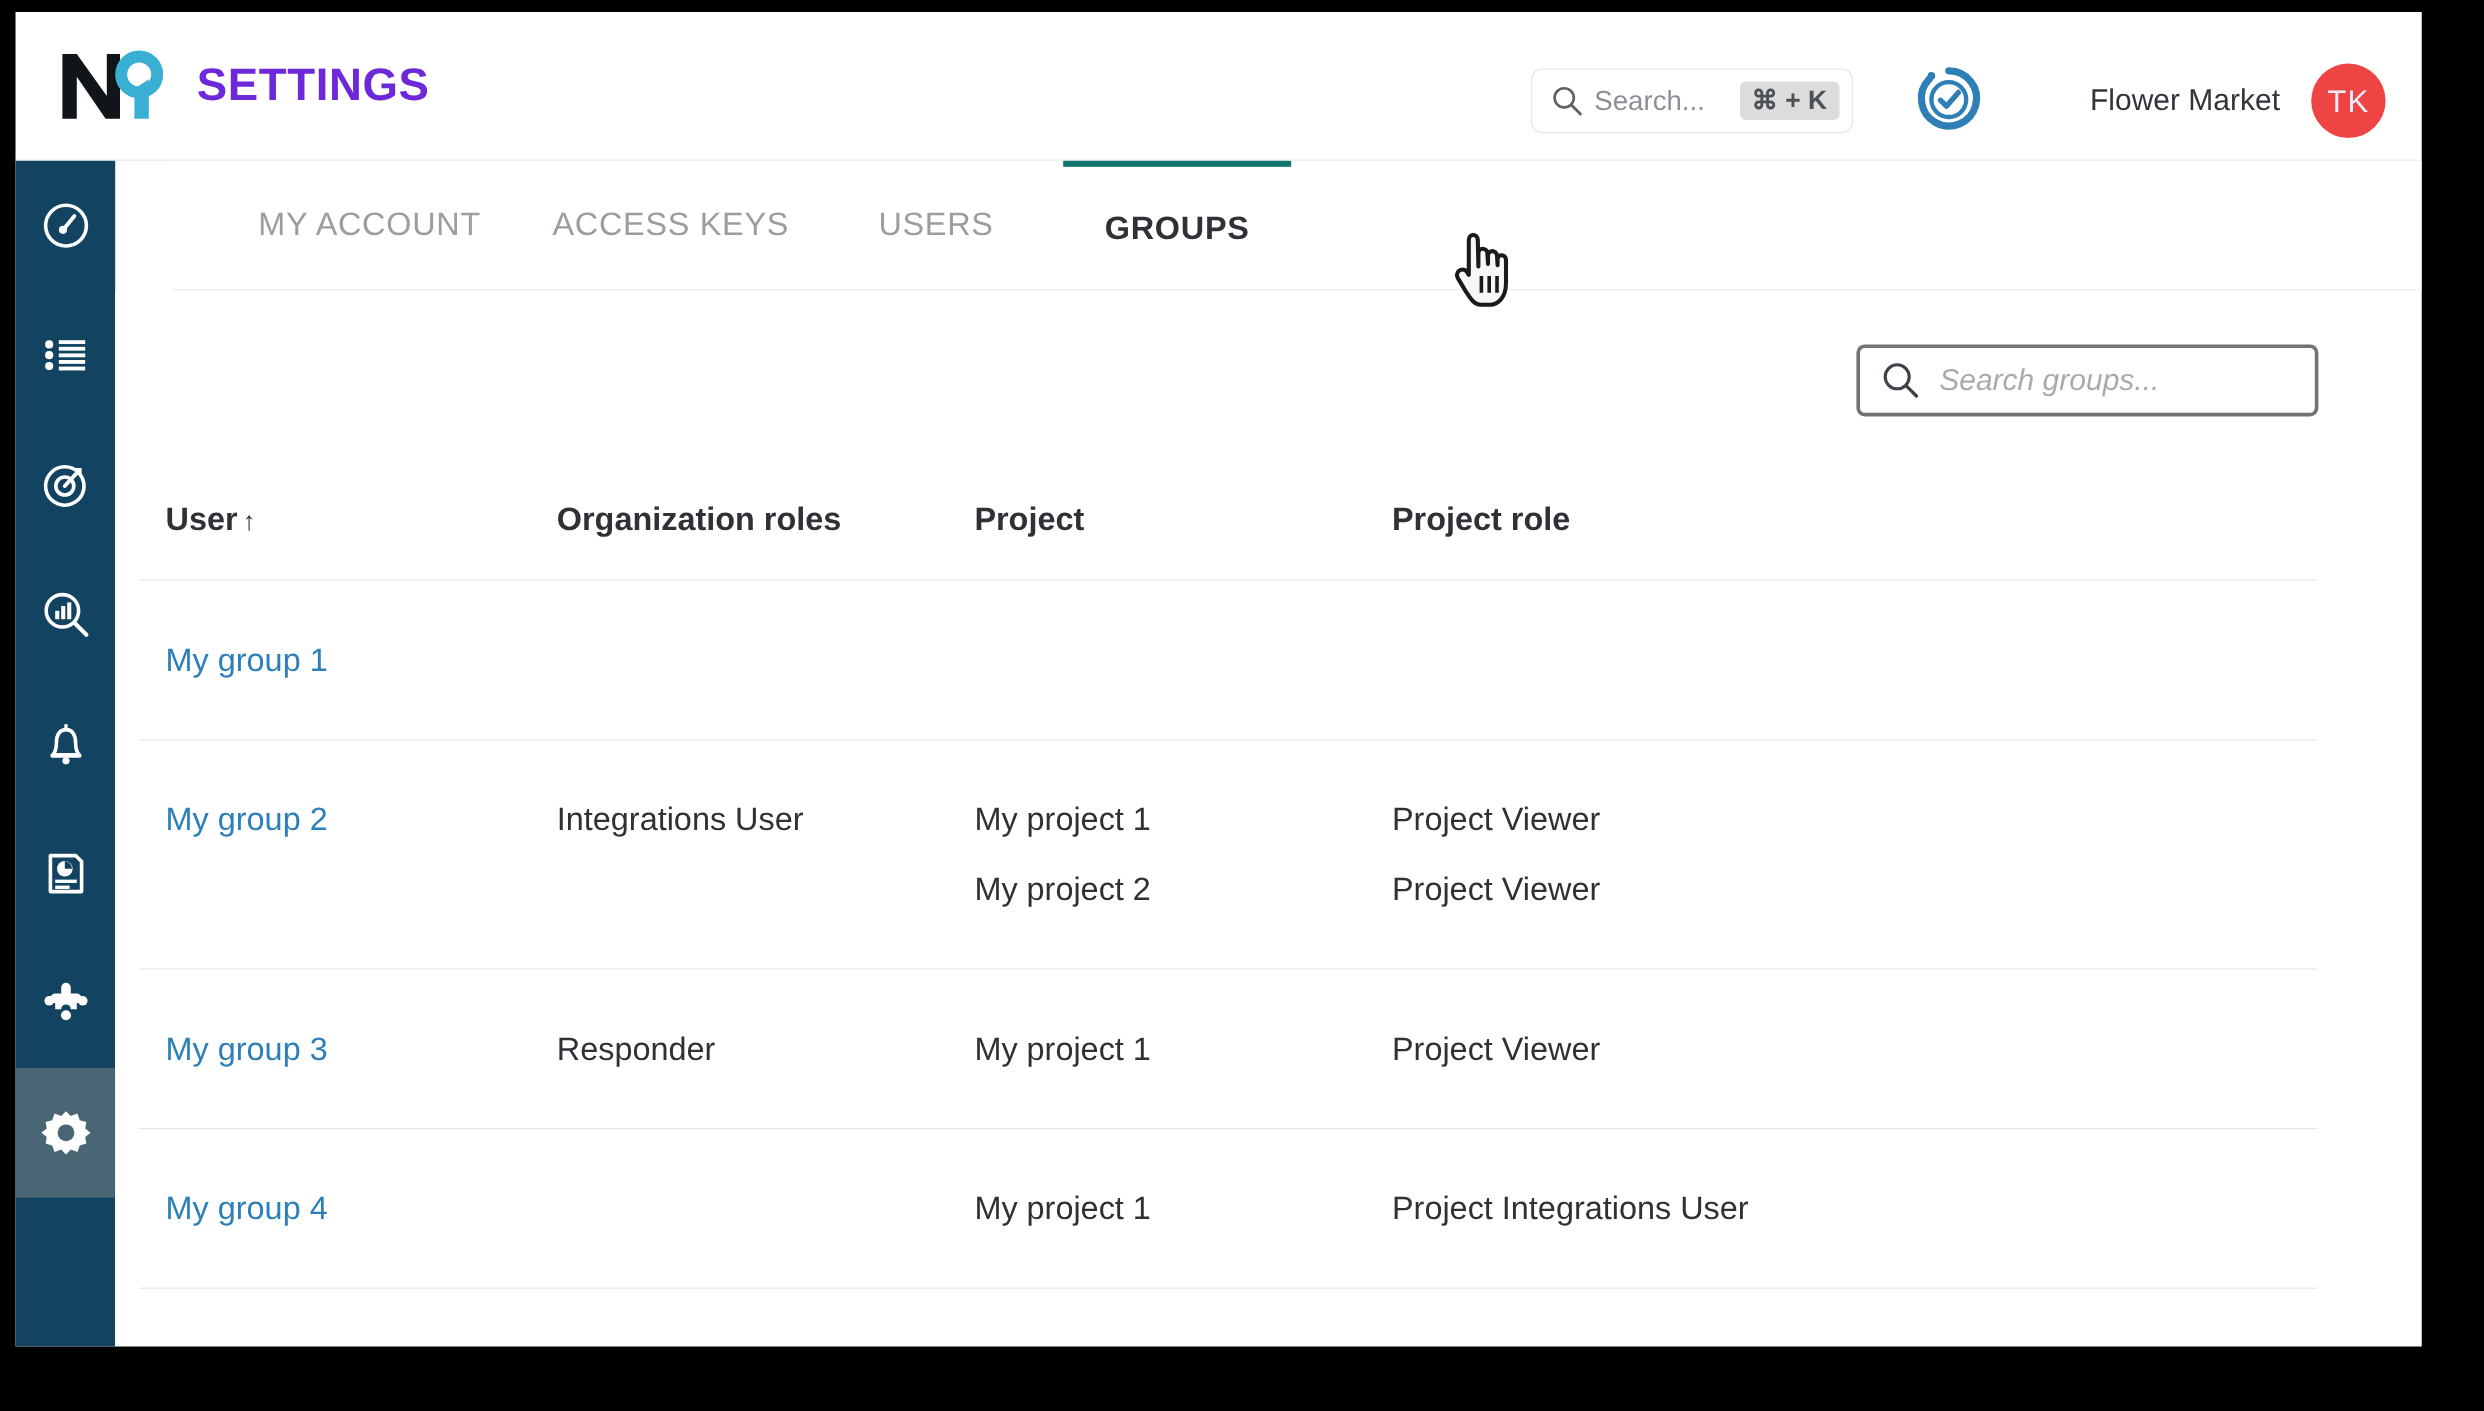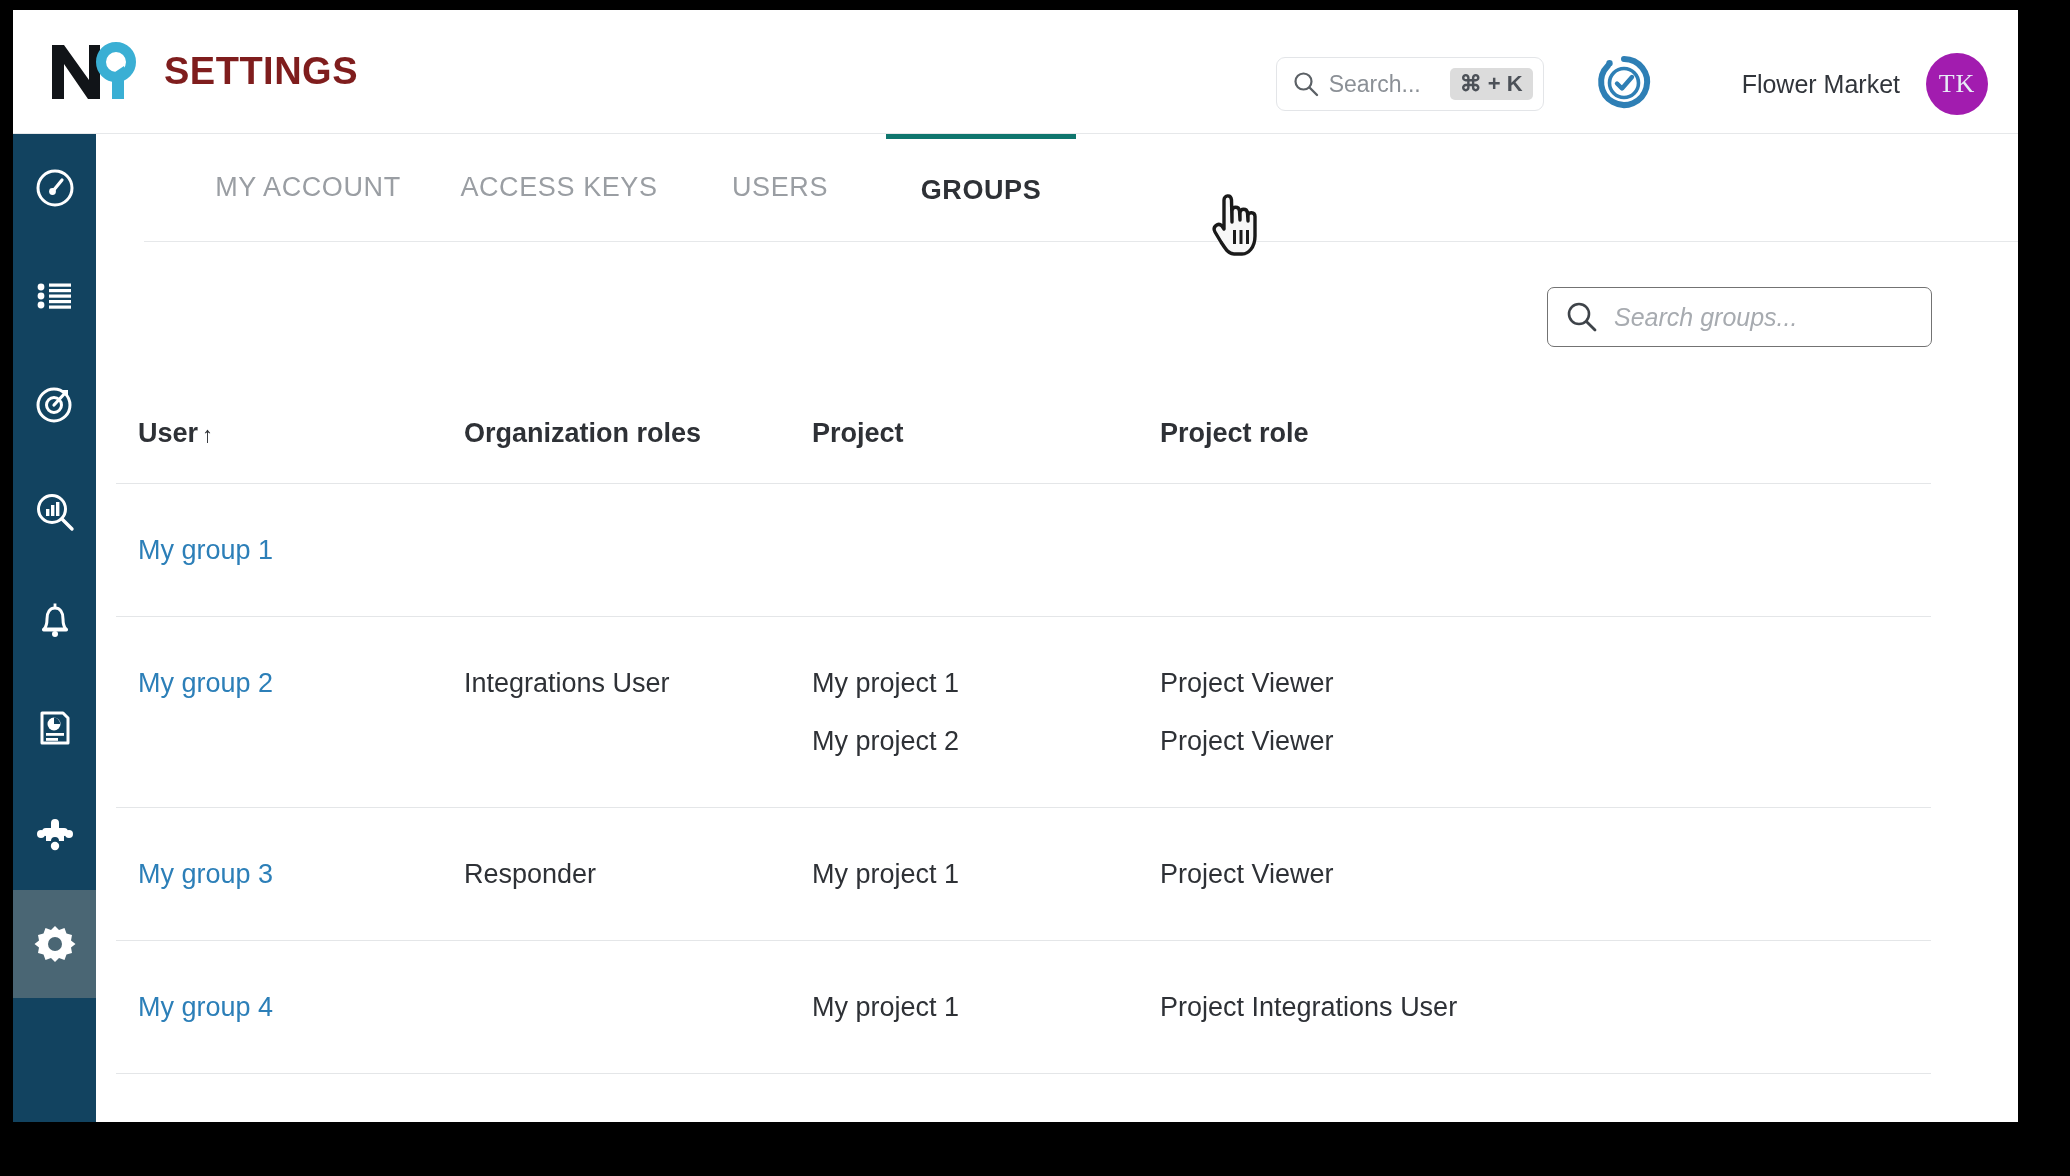--- a/index.html
+++ b/index.html
@@ -43,21 +43,21 @@
   #logo-mark {
     width: 88px;
     height: 62px;
     display: block;
   }
   #app-title {
     margin-left: 28px;
     font-size: 38px;
     font-weight: bold;
     letter-spacing: 0.5px;
-    color: #7f1d1d;
+    color: #6d28d9;
     white-space: nowrap;
   }
 
   #header-right {
     position: absolute;
     right: 30px;
     top: 0;
     height: 124px;
     display: flex;
     align-items: center;
@@ -104,28 +104,27 @@
   }
   #org-name {
     font-size: 25px;
     color: #31353b;
     white-space: nowrap;
     margin-right: 26px;
   }
   #avatar {
     width: 62px; height: 62px;
     border-radius: 50%;
-    background: #a21caf;
+    background: #ef4444;
     color: #e7ecf6;
     display: flex;
     align-items: center;
     justify-content: center;
     font-size: 26px;
     letter-spacing: 1px;
-    font-family: Liberation Serif, serif;
   }
 
   
   #sidebar {
     position: absolute;
     left: 0;
     top: 124px;
     width: 83px;
     height: 988px;
     background: #124360;
@@ -181,21 +180,21 @@
     background: #ffffff;
     overflow: hidden;
   }
 
   #search-groups {
     position: absolute;
     right: 86px;
     top: 45px;
     width: 385px;
     height: 60px;
-    border: 1px solid #737373;
+    border: 3px solid #737373;
     border-radius: 7px;
     box-sizing: border-box;
     display: flex;
     align-items: center;
     padding: 0 18px;
     cursor: text;
   }
   #search-groups .mag { margin-right: 16px; }
   #search-groups .ph {
     font-size: 25px;

